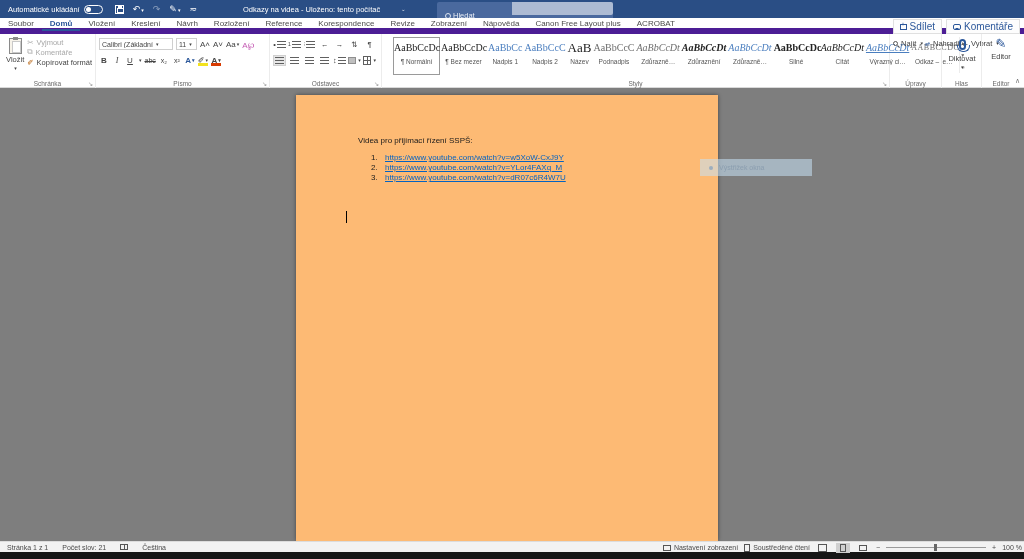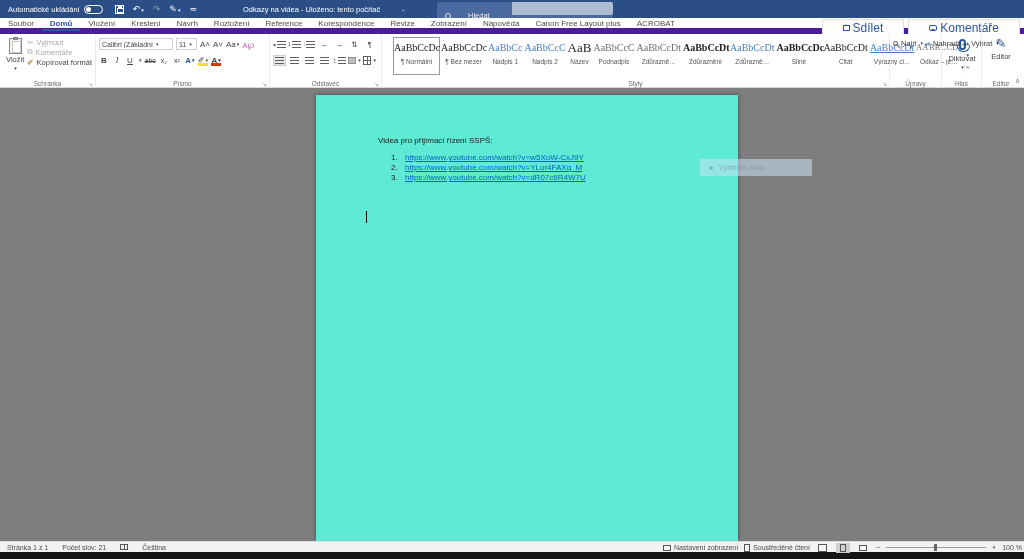--- a/index.html
+++ b/index.html
@@ -16,40 +16,40 @@
     border-radius:50%; background:#fff; }
   .qat { display:flex; align-items:center; gap:9px; margin-left:12px; font-size:9px; }
   .qat .dim { opacity:.45; }
   .i-floppy { display:inline-block; width:9px; height:9px; border:1px solid #fff; position:relative; }
   .i-floppy::before { content:""; position:absolute; left:2px; top:0; width:4px; height:3px; background:#fff; }
   .i-floppy::after { content:""; position:absolute; left:1px; bottom:0; width:5px; height:3px; border:1px solid #fff; }
   .caret { font-size:5px; margin-left:1px; }
   .win-title { position:absolute; left:243px; top:0; height:18px; display:flex; align-items:center;
     white-space:nowrap; font-size:7.5px; gap:20px; }
   .searchbox { position:absolute; left:437px; top:2px; width:176px; height:27px; background:#4a699e;
-    border-radius:2px; display:flex; align-items:center; gap:17px; padding-left:8px; color:#e8edf5; }
+    border-radius:2px; display:flex; align-items:center; gap:2px; padding-left:8px; color:#e8edf5; }
   .search-fade { position:absolute; left:512px; top:2px; width:101px; height:13px;
     background:rgba(255,255,255,.55); border-radius:0 2px 2px 0; pointer-events:none; }
   .tb-right { position:absolute; right:0; top:0; height:18px; display:flex; align-items:center; gap:11px; padding-right:6px; }
   .avatar { width:13px; height:13px; border-radius:50%; background:#b08050; color:#fff;
     display:flex; align-items:center; justify-content:center; font-size:5.5px; }
   .wc-box { display:inline-block; width:7px; height:7px; border:1px solid #fff; }
   .i-search { display:inline-block; width:6px; height:6px; border:1px solid #dde5f1; border-radius:50%; position:relative; }
   .i-search::after { content:""; position:absolute; left:4px; top:5px; width:3px; height:1px; background:#dde5f1; transform:rotate(45deg); }
   .i-ribbonopt { display:inline-block; width:9px; height:7px; border:1px solid #fff; position:relative; }
   .i-ribbonopt::after { content:"⌄"; position:absolute; left:2px; top:-3px; font-size:6px; }
 
   
   .tabrow { height:16px; background:#fff; display:flex; align-items:center; font-size:8px;
     color:#4a4a4a; position:relative; border-bottom:6px solid #4c1d95; }
   .tab { padding:0 8px; height:16px; display:flex; align-items:center; cursor:default; }
   .tab.active { color:#2b579a; font-weight:bold; box-shadow:inset 0 -2px 0 #2b579a; }
   .tabrow-right { position:absolute; right:4px; top:1px; display:flex; gap:4px; }
   .pillbtn { display:flex; align-items:center; gap:3px; border:1px solid #e0e0e0; background:#fdfdfd;
-    color:#2b579a; font-size:12px; padding:1px 20px; }
+    color:#2b579a; font-size:10px; padding:1px 6px; }
   .i-share { display:inline-block; width:7px; height:6px; border:1px solid #2b579a; position:relative; }
   .i-share::after { content:"↑"; position:absolute; left:1px; top:-4px; font-size:6px; }
   .i-bubble { display:inline-block; width:8px; height:6px; border:1px solid #2b579a; border-radius:2px; position:relative; }
   .i-bubble::after { content:""; position:absolute; left:1px; bottom:-3px; border:2px solid transparent; border-top-color:#2b579a; }
 
   
   .ribbon { height:54px; background:#fff; display:flex; border-bottom:1px solid #d9d9d9; position:relative; font-size:7.5px; }
   .group { position:relative; border-right:1px solid #ececec; padding:3px 3px 11px 3px; height:54px; }
   .grouplabel { position:absolute; bottom:1px; left:0; width:100%; text-align:center; font-size:6.5px; color:#6a6a6a; }
   .dlg { position:absolute; right:2px; bottom:1px; font-size:6px; color:#888; }
@@ -75,40 +75,40 @@
     background:linear-gradient(#606060,#606060) center/100% 1px no-repeat,
                linear-gradient(#606060,#606060) center/1px 100% no-repeat; }
   .i-bucket { display:inline-block; width:8px; height:7px; background:#bfbfbf; border:1px solid #8f8f8f; }
 
   
   .styles-gal { display:flex; align-items:flex-start;padding-left:8px; }
   .style-item { width:47px; height:38px; text-align:center; padding-top:2px; border:1px solid transparent; }
   .style-item.sel { border-color:#9a9a9a; background:#fff; }
   .ssample { font-size:10px; line-height:16px; color:#222; display:block; font-family:"Liberation Serif", serif; }
   .slabel { font-size:6.5px; color:#555; display:block; margin-top:2px; white-space:nowrap; overflow:hidden; }
-  .ssample.blue { color:#4a7ebf; } .ssample.it { } .ssample.b { font-weight:bold; }
+  .ssample.blue { color:#4a7ebf; } .ssample.it { font-style:italic; } .ssample.b { font-weight:bold; }
   .ssample.big { font-size:13px; } .ssample.gray { color:#6d6d6d; } .ssample.und { text-decoration:underline; }
   .ssample.caps { font-size:8px; letter-spacing:.5px; color:#6d6d6d; }
   .gal-scroll { display:flex; flex-direction:column; width:10px; margin-left:2px; border-left:1px solid #ececec; }
   .gal-scroll span { height:12px; display:flex; align-items:center; justify-content:center; font-size:5px; color:#666; }
 
   .edit-col { display:flex; gap:2px; padding-top:1px; }
   .edit-row { display:flex; align-items:center; gap:3px; white-space:nowrap; height:10px; }
   .i-search-dk { display:inline-block; width:5px; height:5px; border:1px solid #555; border-radius:50%; position:relative; }
   .i-search-dk::after { content:""; position:absolute; left:3px; top:4px; width:3px; height:1px; background:#555; transform:rotate(45deg); }
   .i-mic { display:inline-block; width:7px; height:11px; border:2px solid #2b579a; border-radius:4px; position:relative; margin-top:2px; }
   .i-mic::after { content:""; position:absolute; left:-4px; top:4px; width:11px; height:6px;
     border:1px solid #2b579a; border-top:none; border-radius:0 0 6px 6px; }
   .i-pencil { font-size:13px; color:#2b579a; line-height:14px; }
   .collapse { position:absolute; right:4px; bottom:2px; font-size:7px; color:#777; }
 
   
   .docarea { position:relative; height:453px; background:#7e7e7e; overflow:hidden; }
-  .page { position:absolute; left:296px; top:7px; width:422px; height:446px; background:#5eead4;
-    box-shadow:0 0 4px rgba(0,0,0,.45); font-size:8px; color:#1a1a1a;margin-left:20px; }
+  .page { position:absolute; left:296px; top:7px; width:422px; height:446px; background:#fdba74;
+    box-shadow:0 0 4px rgba(0,0,0,.45); font-size:8px; color:#1a1a1a; }
   .doc-line1 { margin:41px 0 0 62px; }
   .doc-line2 { margin:16px 0 0 62px; }
   .doc-list { margin-top:9px; }
   .doc-li { display:flex; margin:0 0 2px 75px; line-height:8px; }
   .doc-li .num { width:14px; }
   .doc-li a { color:#0563c1; text-decoration:underline; }
   .caret-bar { position:absolute; left:50px; top:116px; width:1px; height:12px; background:#000; }
   .snip-overlay { position:absolute; left:700px; top:71px; width:112px; height:17px;
     background:rgba(198,226,246,.55); display:flex; align-items:center; gap:6px; padding-left:9px;
     color:rgba(130,150,170,.75); font-size:7px; }

